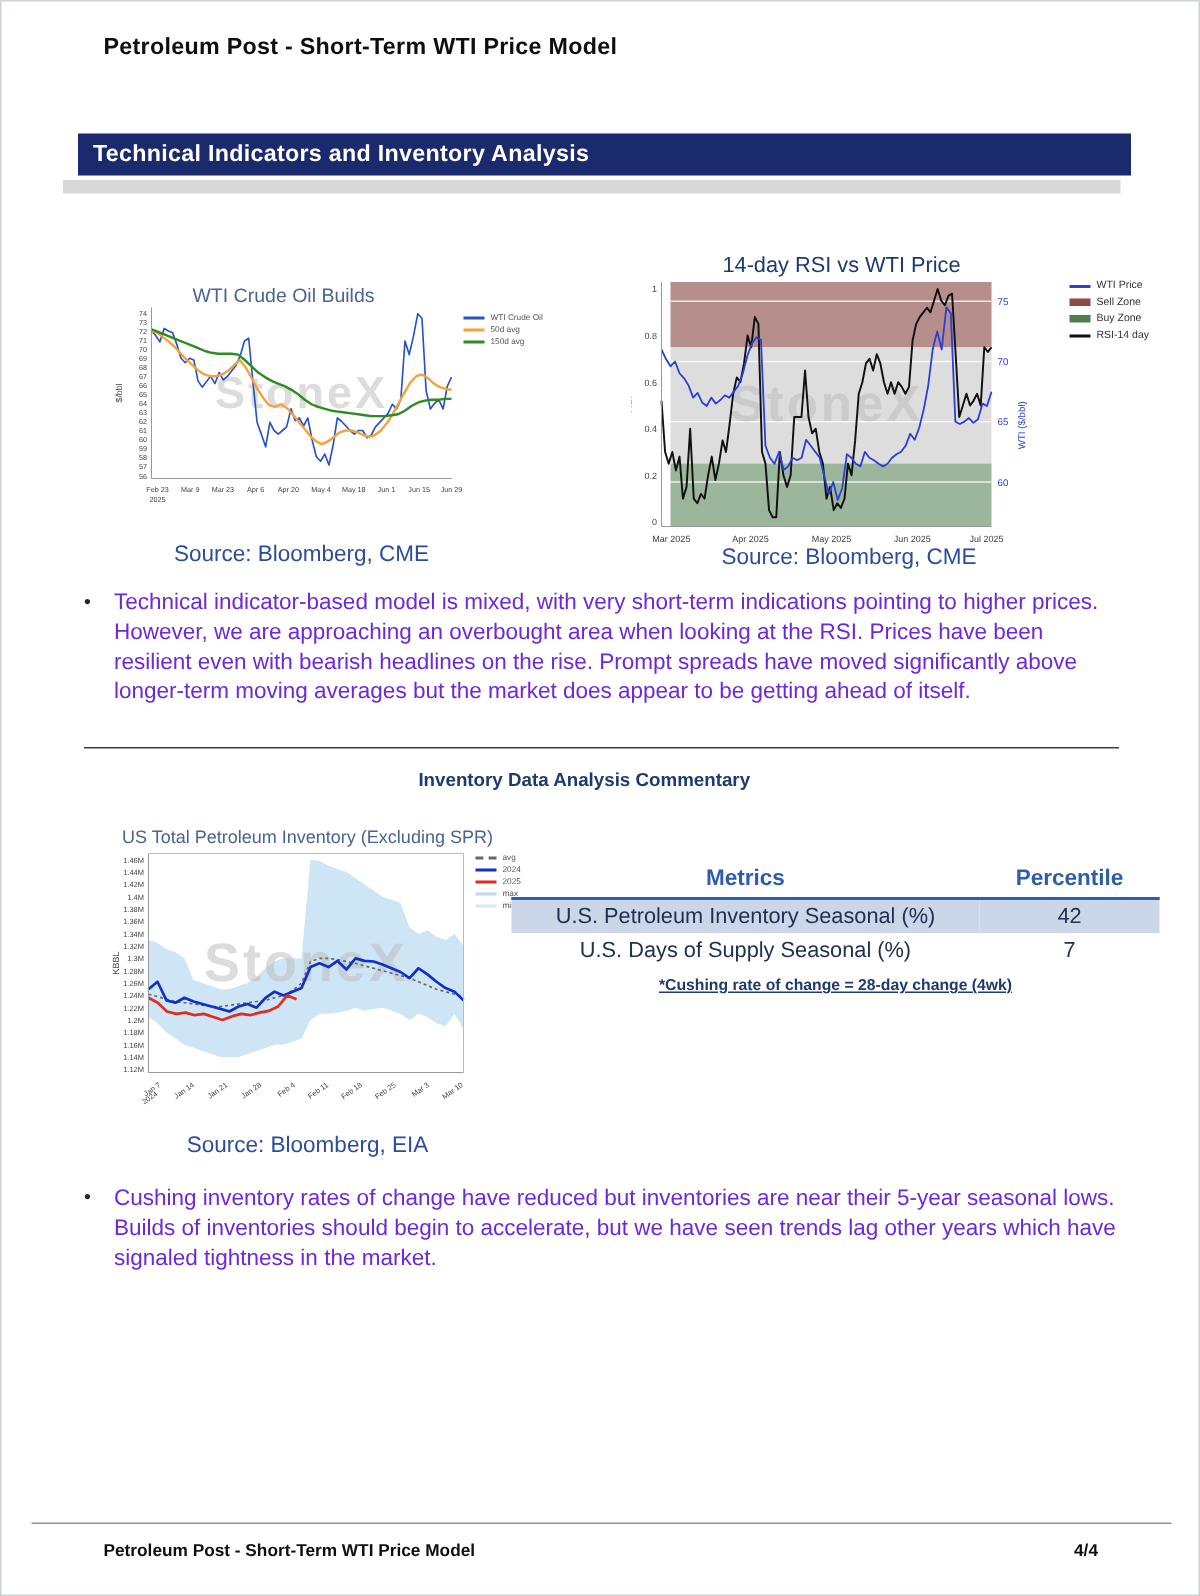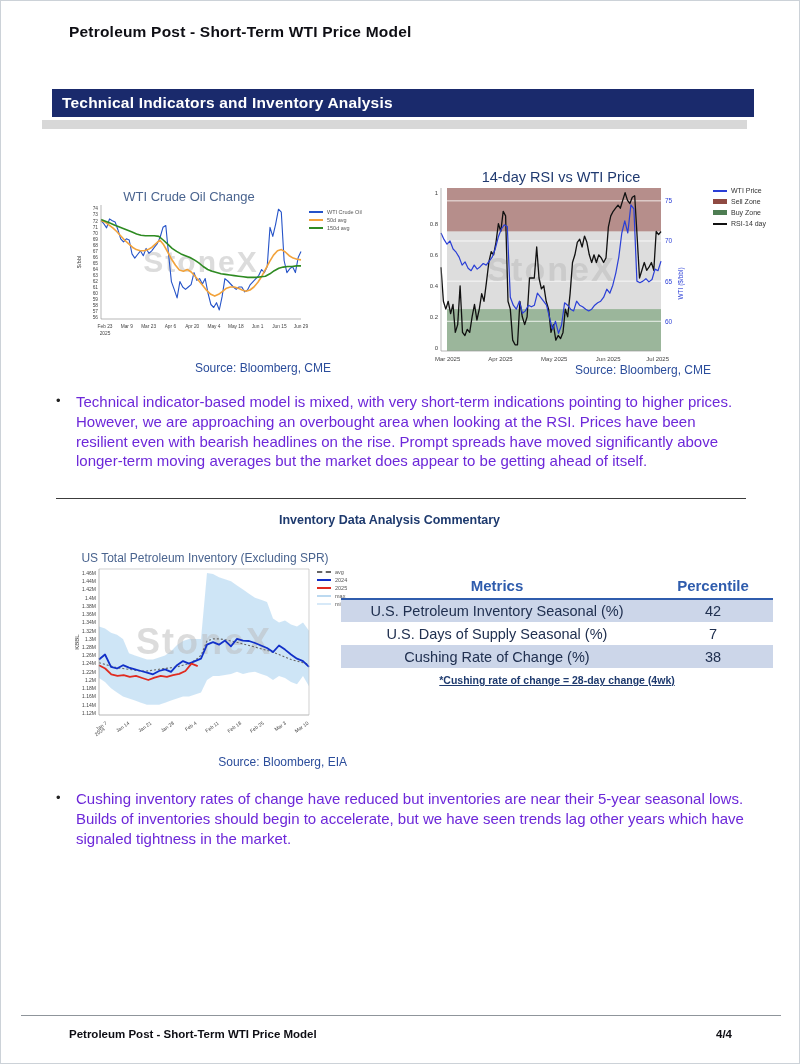--- a/index.html
+++ b/index.html
@@ -18,21 +18,21 @@
   .cb-wti { left:70px; top:170px; width:345px; }
   .cb-rsi { left:420px; top:160px; width:370px; }
   .cb-inv { left:62px; top:540px; width:320px; }
   .chart-title { text-align:center; color:#4a648f; }
   .cb-wti .chart-title { width:236px; font-size:13px; position:absolute; top:18px; }
   .cb-rsi .chart-title { width:280px; font-size:14.5px; color:#203a70; position:absolute; top:8px; }
   .cb-inv .chart-title { width:284px; font-size:12px; position:absolute; top:10px; }
   .cb-wti svg { position:absolute; top:28px; left:0; }
   .cb-rsi svg { position:absolute; top:24px; left:0; }
   .cb-inv svg { position:absolute; top:24px; left:0; }
-  .source { position:absolute; text-align:right; color:#2b4d9b; font-size:12px; }
+  .source { position:absolute; text-align:center; color:#2b4d9b; font-size:15px; }
   .cb-wti .source { top:190px; width:260px; }
   .cb-rsi .source { top:202px; width:290px; }
   .cb-inv .source { top:214px; width:284px; }
   .legend { position:absolute; display:flex; flex-direction:column; gap:2px; }
   .cb-wti .legend { left:238px; top:38px; }
   .cb-rsi .legend { left:292px; top:26px; gap:4px; }
   .cb-inv .legend { left:254px; top:28px; gap:2px; }
   .leg-item { display:flex; align-items:center; gap:4px; }
   .cb-wti .leg-item { font-size:5.5px; color:#555; }
   .cb-rsi .leg-item { font-size:7px; color:#333; }
@@ -63,21 +63,21 @@
 
   <div class="doc-title">Petroleum Post - Short-Term WTI Price Model</div>
 
   <div class="banner">
     <span>Technical Indicators and Inventory Analysis</span>
   </div>
   <div class="banner-shadow"></div>
 
 
   <div class="chart-block cb-wti">
-    <div class="chart-title">WTI Crude Oil Change</div>
+    <div class="chart-title">WTI Crude Oil Builds</div>
     <svg width="340" height="162">
         <text x="27" y="120.0144761904762" text-anchor="end" font-size="4.8" fill="#444">56</text>
         <text x="27" y="113.98273015873016" text-anchor="end" font-size="4.8" fill="#444">57</text>
         <text x="27" y="107.95098412698414" text-anchor="end" font-size="4.8" fill="#444">58</text>
         <text x="27" y="101.9192380952381" text-anchor="end" font-size="4.8" fill="#444">59</text>
         <text x="27" y="95.88749206349206" text-anchor="end" font-size="4.8" fill="#444">60</text>
         <text x="27" y="89.85574603174604" text-anchor="end" font-size="4.8" fill="#444">61</text>
         <text x="27" y="83.824" text-anchor="end" font-size="4.8" fill="#444">62</text>
         <text x="27" y="77.79225396825396" text-anchor="end" font-size="4.8" fill="#444">63</text>
         <text x="27" y="71.76050793650792" text-anchor="end" font-size="4.8" fill="#444">64</text>
@@ -268,24 +268,20 @@
       </thead>
       <tbody>
           <tr>
             <td>U.S. Petroleum Inventory Seasonal (%)</td>
             <td>42</td>
           </tr>
           <tr>
             <td>U.S. Days of Supply Seasonal (%)</td>
             <td>7</td>
           </tr>
-          <tr>
-            <td>Cushing Rate of Change (%)</td>
-            <td>38</td>
-          </tr>
         </tbody>
     </table>
     <div class="footnote">*Cushing rate of change = 28-day change (4wk)</div>
   </div>
 
   <div class="bullet b2">
     <span class="dot">•</span>
     <div class="btext">Cushing inventory rates of change have reduced but inventories are near their 5-year seasonal lows. Builds of inventories should begin to accelerate, but we have seen trends lag other years which have signaled tightness in the market.</div>
   </div>
 

